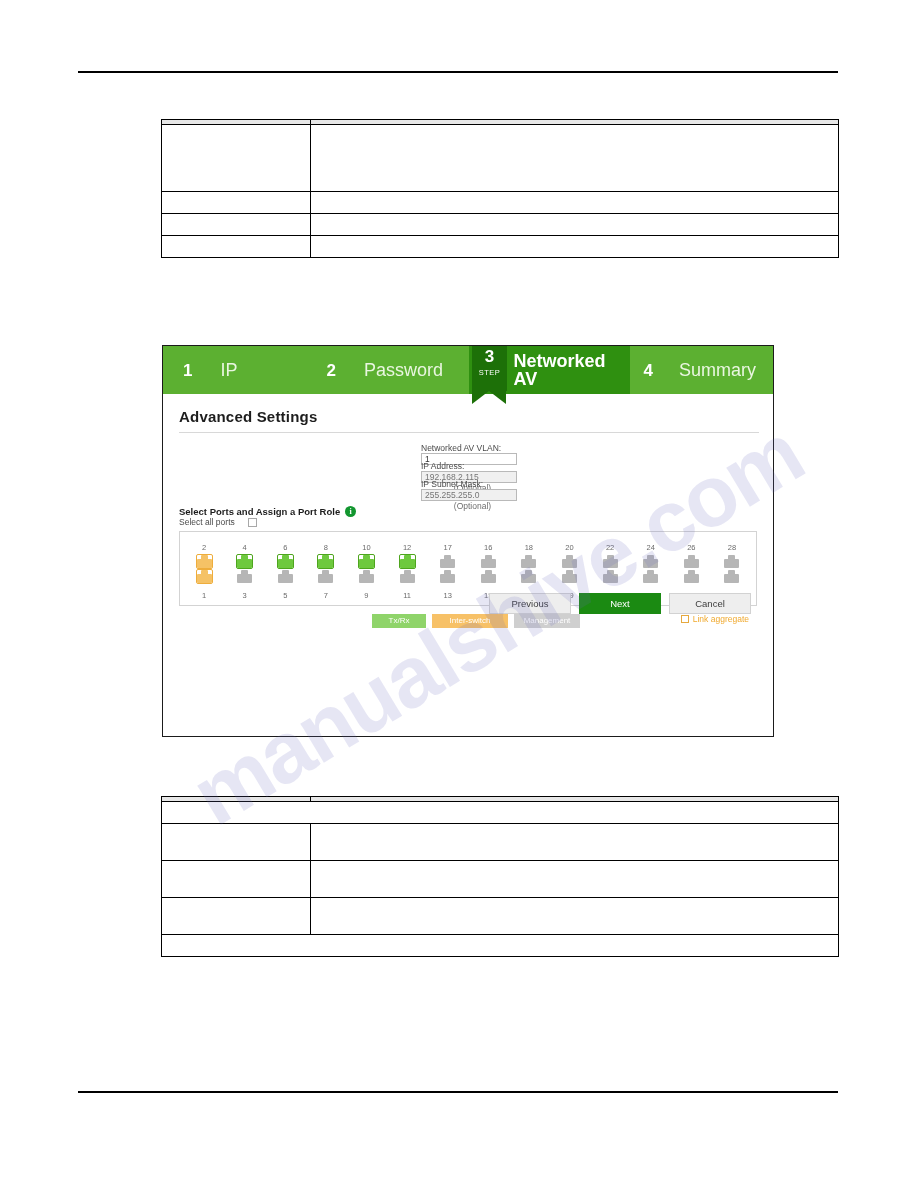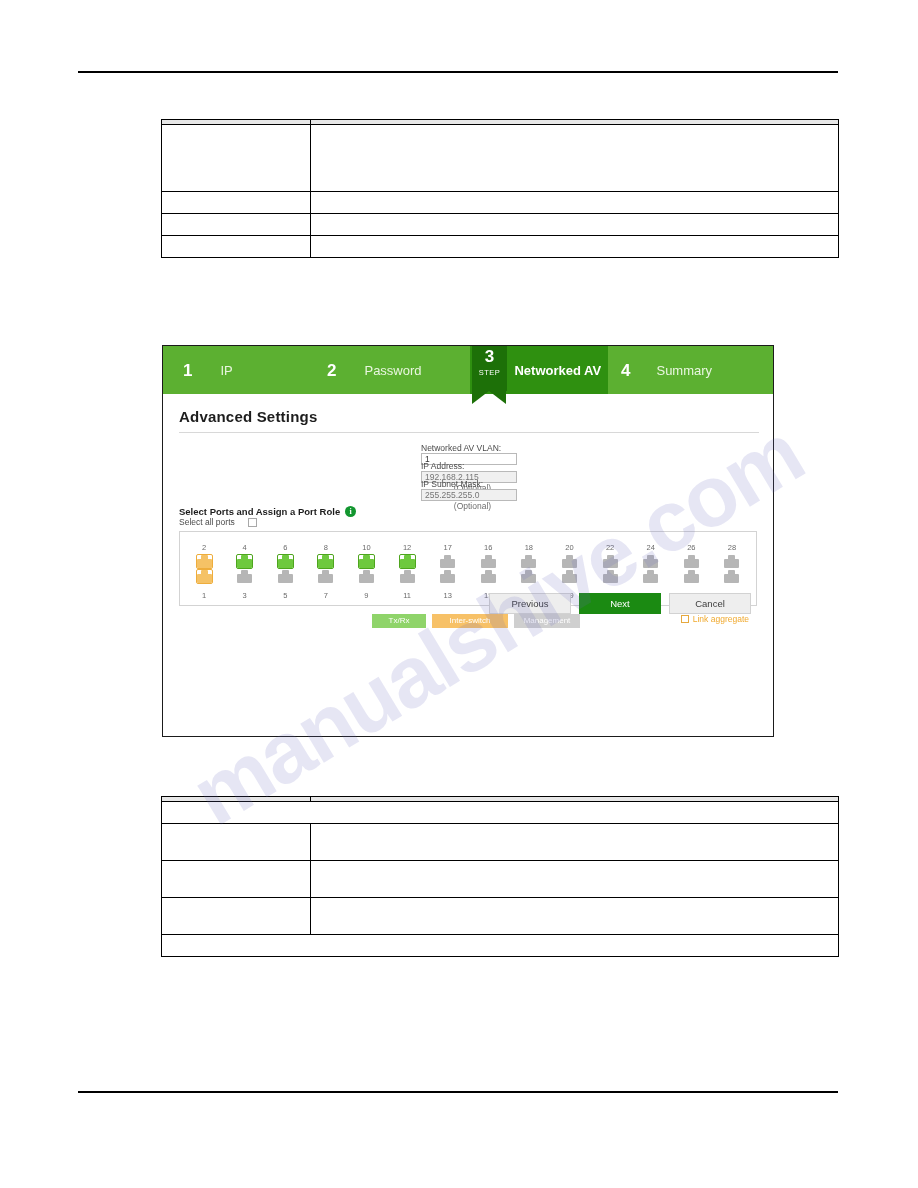--- a/index.html
+++ b/index.html
@@ -79,35 +79,35 @@
     box-sizing: border-box;
   }
   .step .num {
     color: #ffffff;
     font-size: 17px;
     font-weight: bold;
     line-height: 1;
   }
   .step .lbl {
     color: #e9f6e0;
-    font-size: 13px;
+    font-size: 18px;
     line-height: 1;
   }
   .step.active {
     background: #2f9010;
   }
   .step.active .lbl {
     color: #ffffff;
     font-weight: bold;
   }
   #step-1 { width: 152px; padding-left: 20px; }
   #step-1 .lbl { margin-left: 28px; }
   #step-2 { width: 155px; padding-left: 12px; }
   #step-2 .lbl { margin-left: 28px; }
-  #step-3 { width: 138px; padding-left: 13px; }
+  #step-3 { width: 162px; padding-left: 13px; }
   #step-3 .lbl { margin-left: 22px; }
   #step-4 { width: 143px; padding-left: 13px; }
   #step-4 .lbl { margin-left: 26px; }
 
   
   .step-pointer {
     position: absolute;
     left: 309px;
     top: -3px;
     width: 35px;

